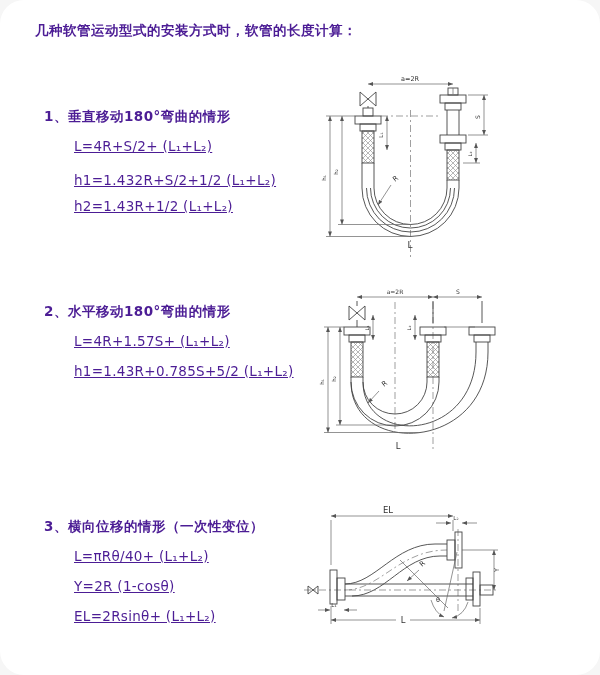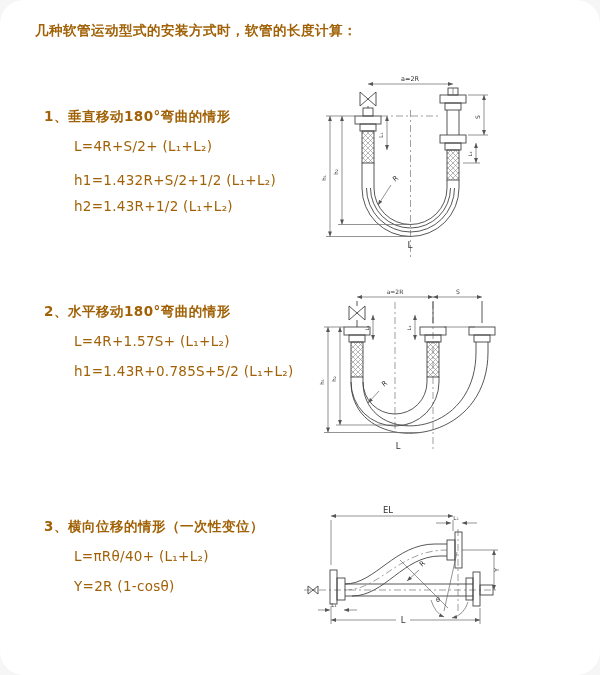--- a/index.html
+++ b/index.html
@@ -1,21 +1,21 @@
 <!DOCTYPE html>
 <html><head>
 <meta charset="utf-8">
 <style>
   html,body{margin:0;padding:0;background:#f6f6f6;}
   .page{position:relative;width:600px;height:675px;background:#ffffff;overflow:hidden;
-        font-family:"DejaVu Sans","Liberation Sans",sans-serif;color:#a16207;border-radius:24px;}
+        font-family:"DejaVu Sans","Liberation Sans",sans-serif;color:#4c1d95;border-radius:24px;}
   .abs{position:absolute;white-space:nowrap;}
   .title{font-size:13.5px;font-weight:bold;letter-spacing:.5px;}
   .heading{font-size:13.5px;font-weight:bold;letter-spacing:.5px;}
-  .formula{font-size:13.5px;letter-spacing:.3px;}
+  .formula{font-size:13.5px;letter-spacing:.3px;text-decoration:underline;}
   svg.diagram{position:absolute;overflow:visible;}
   svg text{font-family:"DejaVu Sans","Liberation Sans",sans-serif;fill:#333;}
   .thin{stroke:#666;stroke-width:.7;fill:none;}
   .pipe{stroke:#444;stroke-width:.9;fill:none;}
   .dash{stroke:#777;stroke-width:.7;fill:none;stroke-dasharray:7 3 2 3;}
 </style>
 </head>
 <body>
 
 <div class="page">
@@ -178,20 +178,21 @@
     <text x="103" y="46" font-size="5" text-anchor="middle" transform="rotate(-90 103 46)">L₂</text>
     <text x="16" y="100" font-size="5.5" text-anchor="middle" transform="rotate(-90 16 100)">h₁</text>
     <text x="28" y="97" font-size="5.5" text-anchor="middle" transform="rotate(-90 28 97)">h₂</text>
     <text x="76" y="105" font-size="7" transform="rotate(-38 76 105)">R</text>
     <text x="90" y="167" font-size="8.5" text-anchor="middle">L</text>
   </svg>
 
   <div class="abs heading" style="left:44px;top:518px">3、横向位移的情形（一次性变位）</div>
   <div class="abs formula" style="left:74px;top:548px">L=πRθ/40+ (L₁+L₂)</div>
   <div class="abs formula" style="left:74px;top:578px">Y=2R (1-cosθ)</div>
+  <div class="abs formula" style="left:74px;top:608px">EL=2Rsinθ+ (L₁+L₂)</div>
 
   <svg class="diagram" style="left:300px;top:503px" width="300" height="148" viewBox="0 0 300 148">
     <defs>
       <marker id="ar3" viewBox="0 0 10 10" refX="9" refY="5" markerWidth="8" markerHeight="8" orient="auto-start-reverse">
         <path d="M0,1.5 L9,5 L0,8.5 Z" fill="#555"></path>
       </marker>
     </defs>
 
     <line class="dash" x1="4" y1="87" x2="199" y2="87"></line>
 

